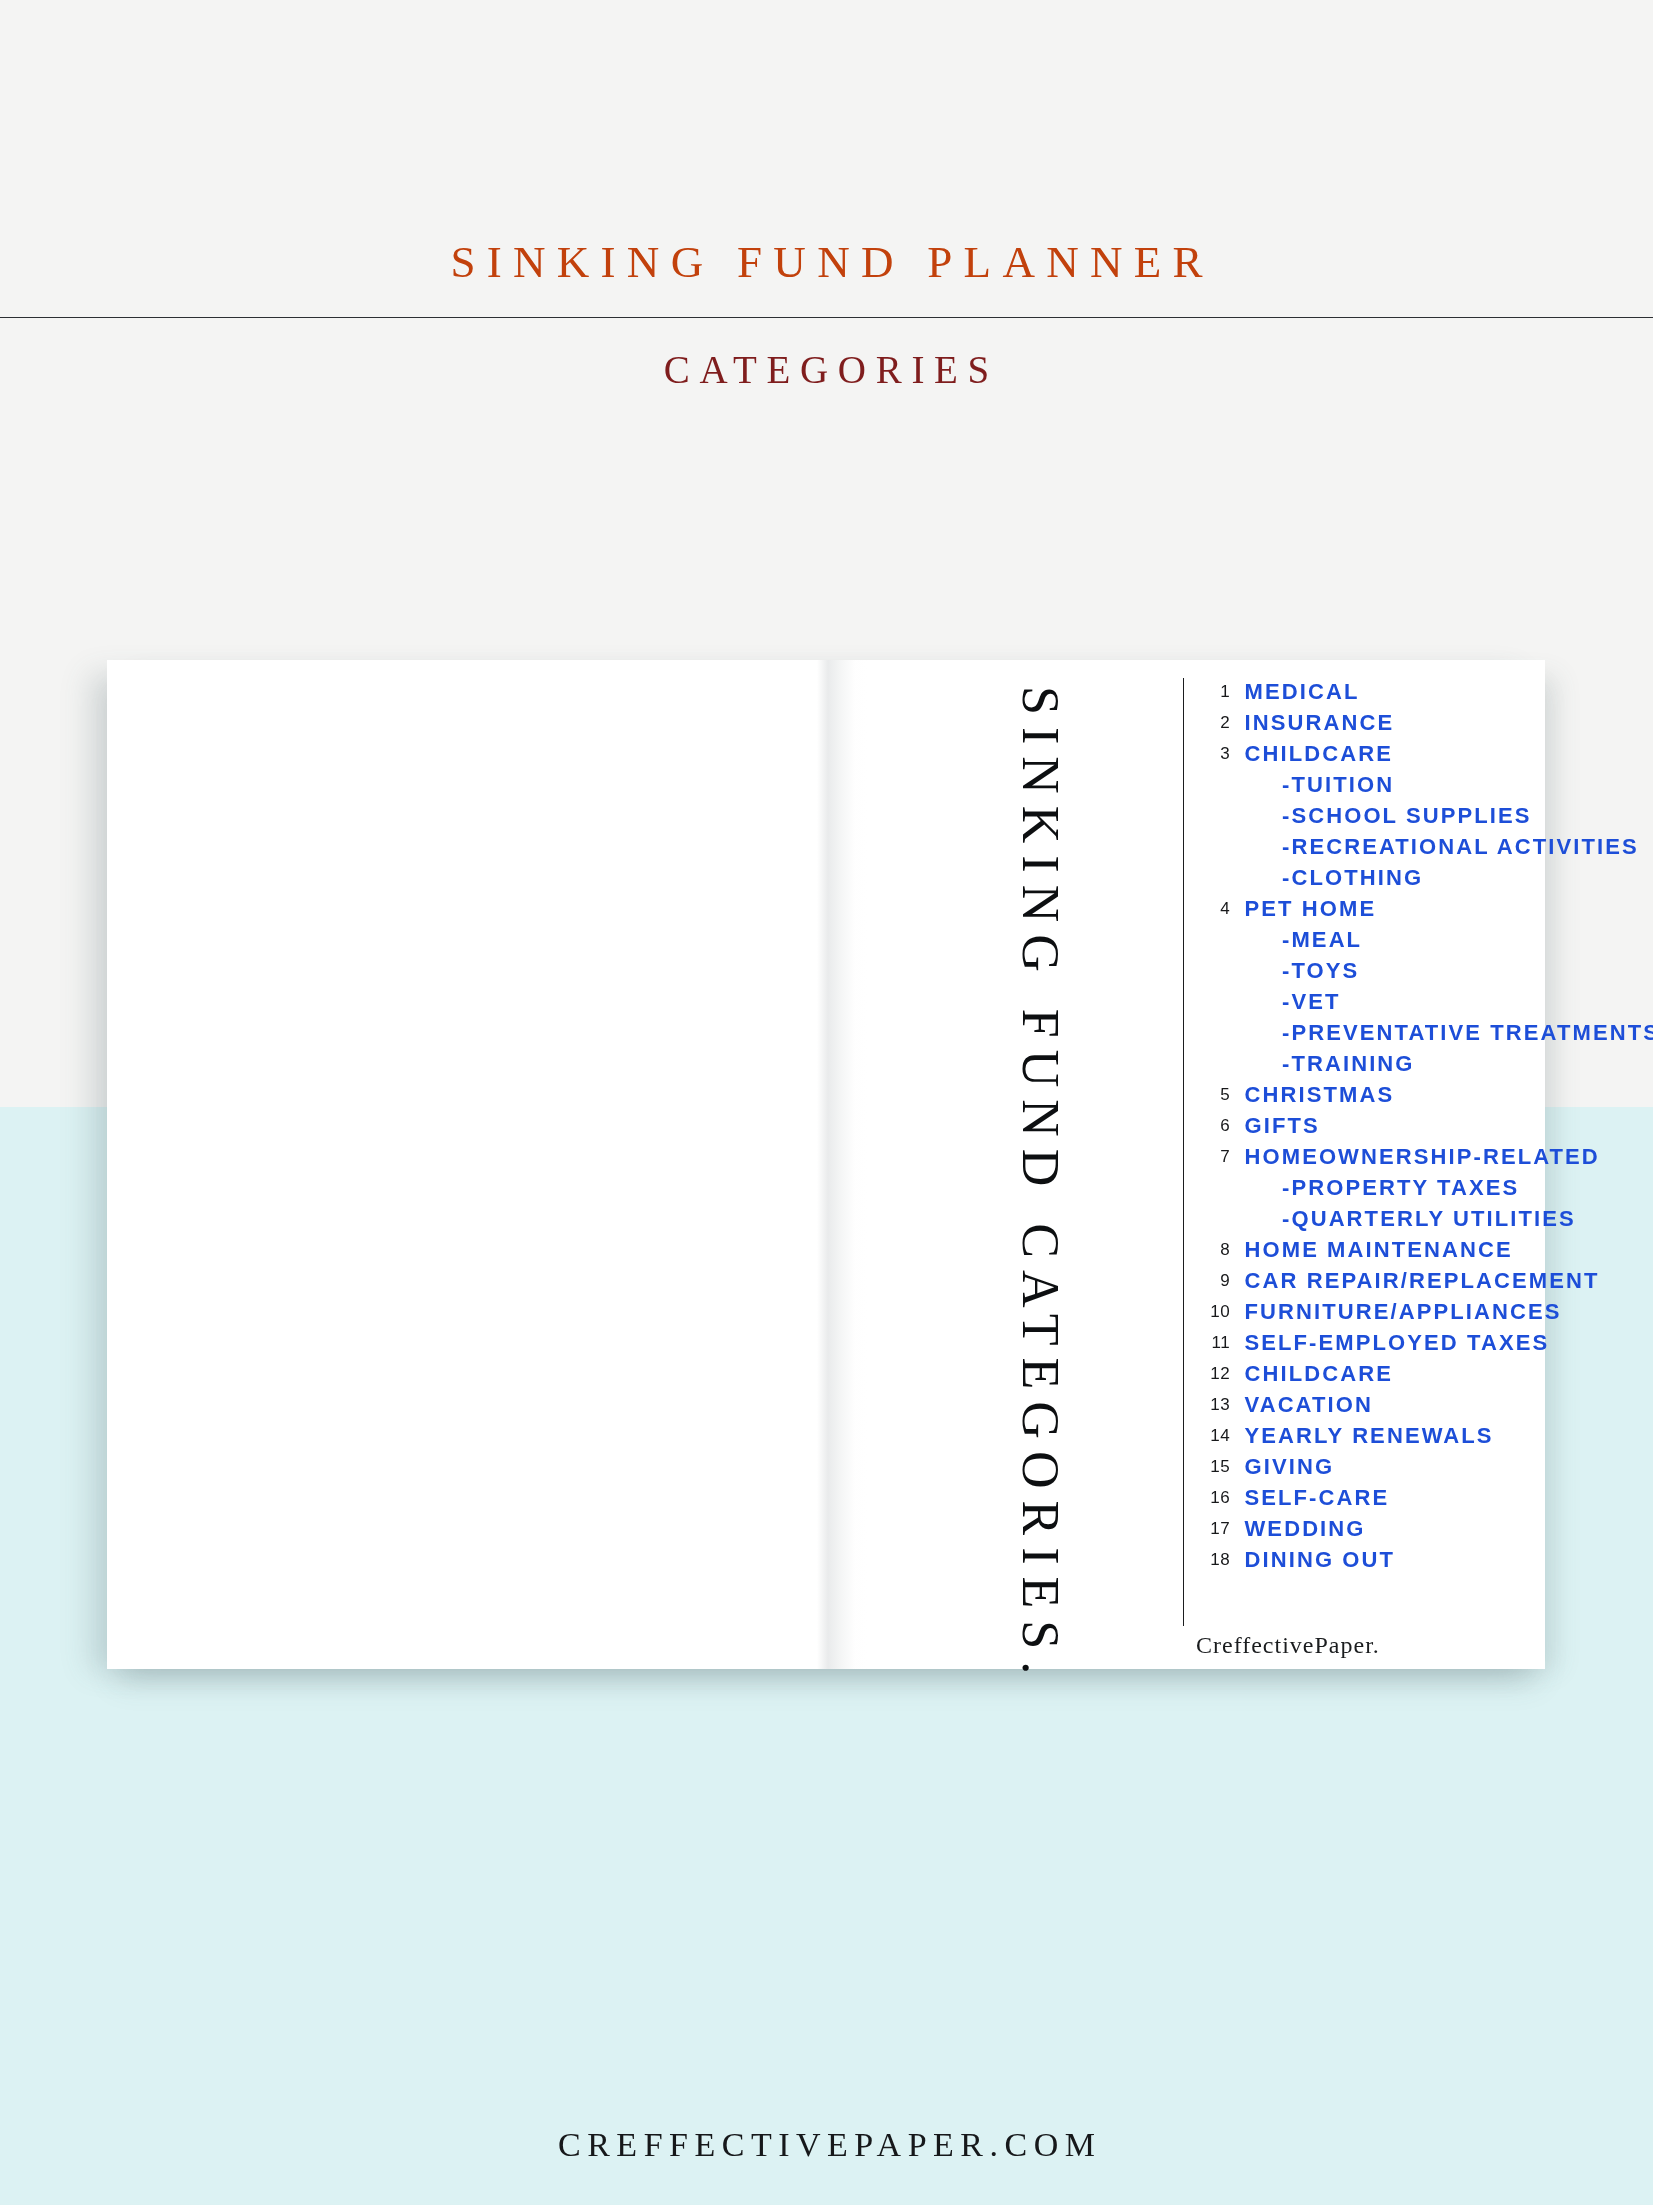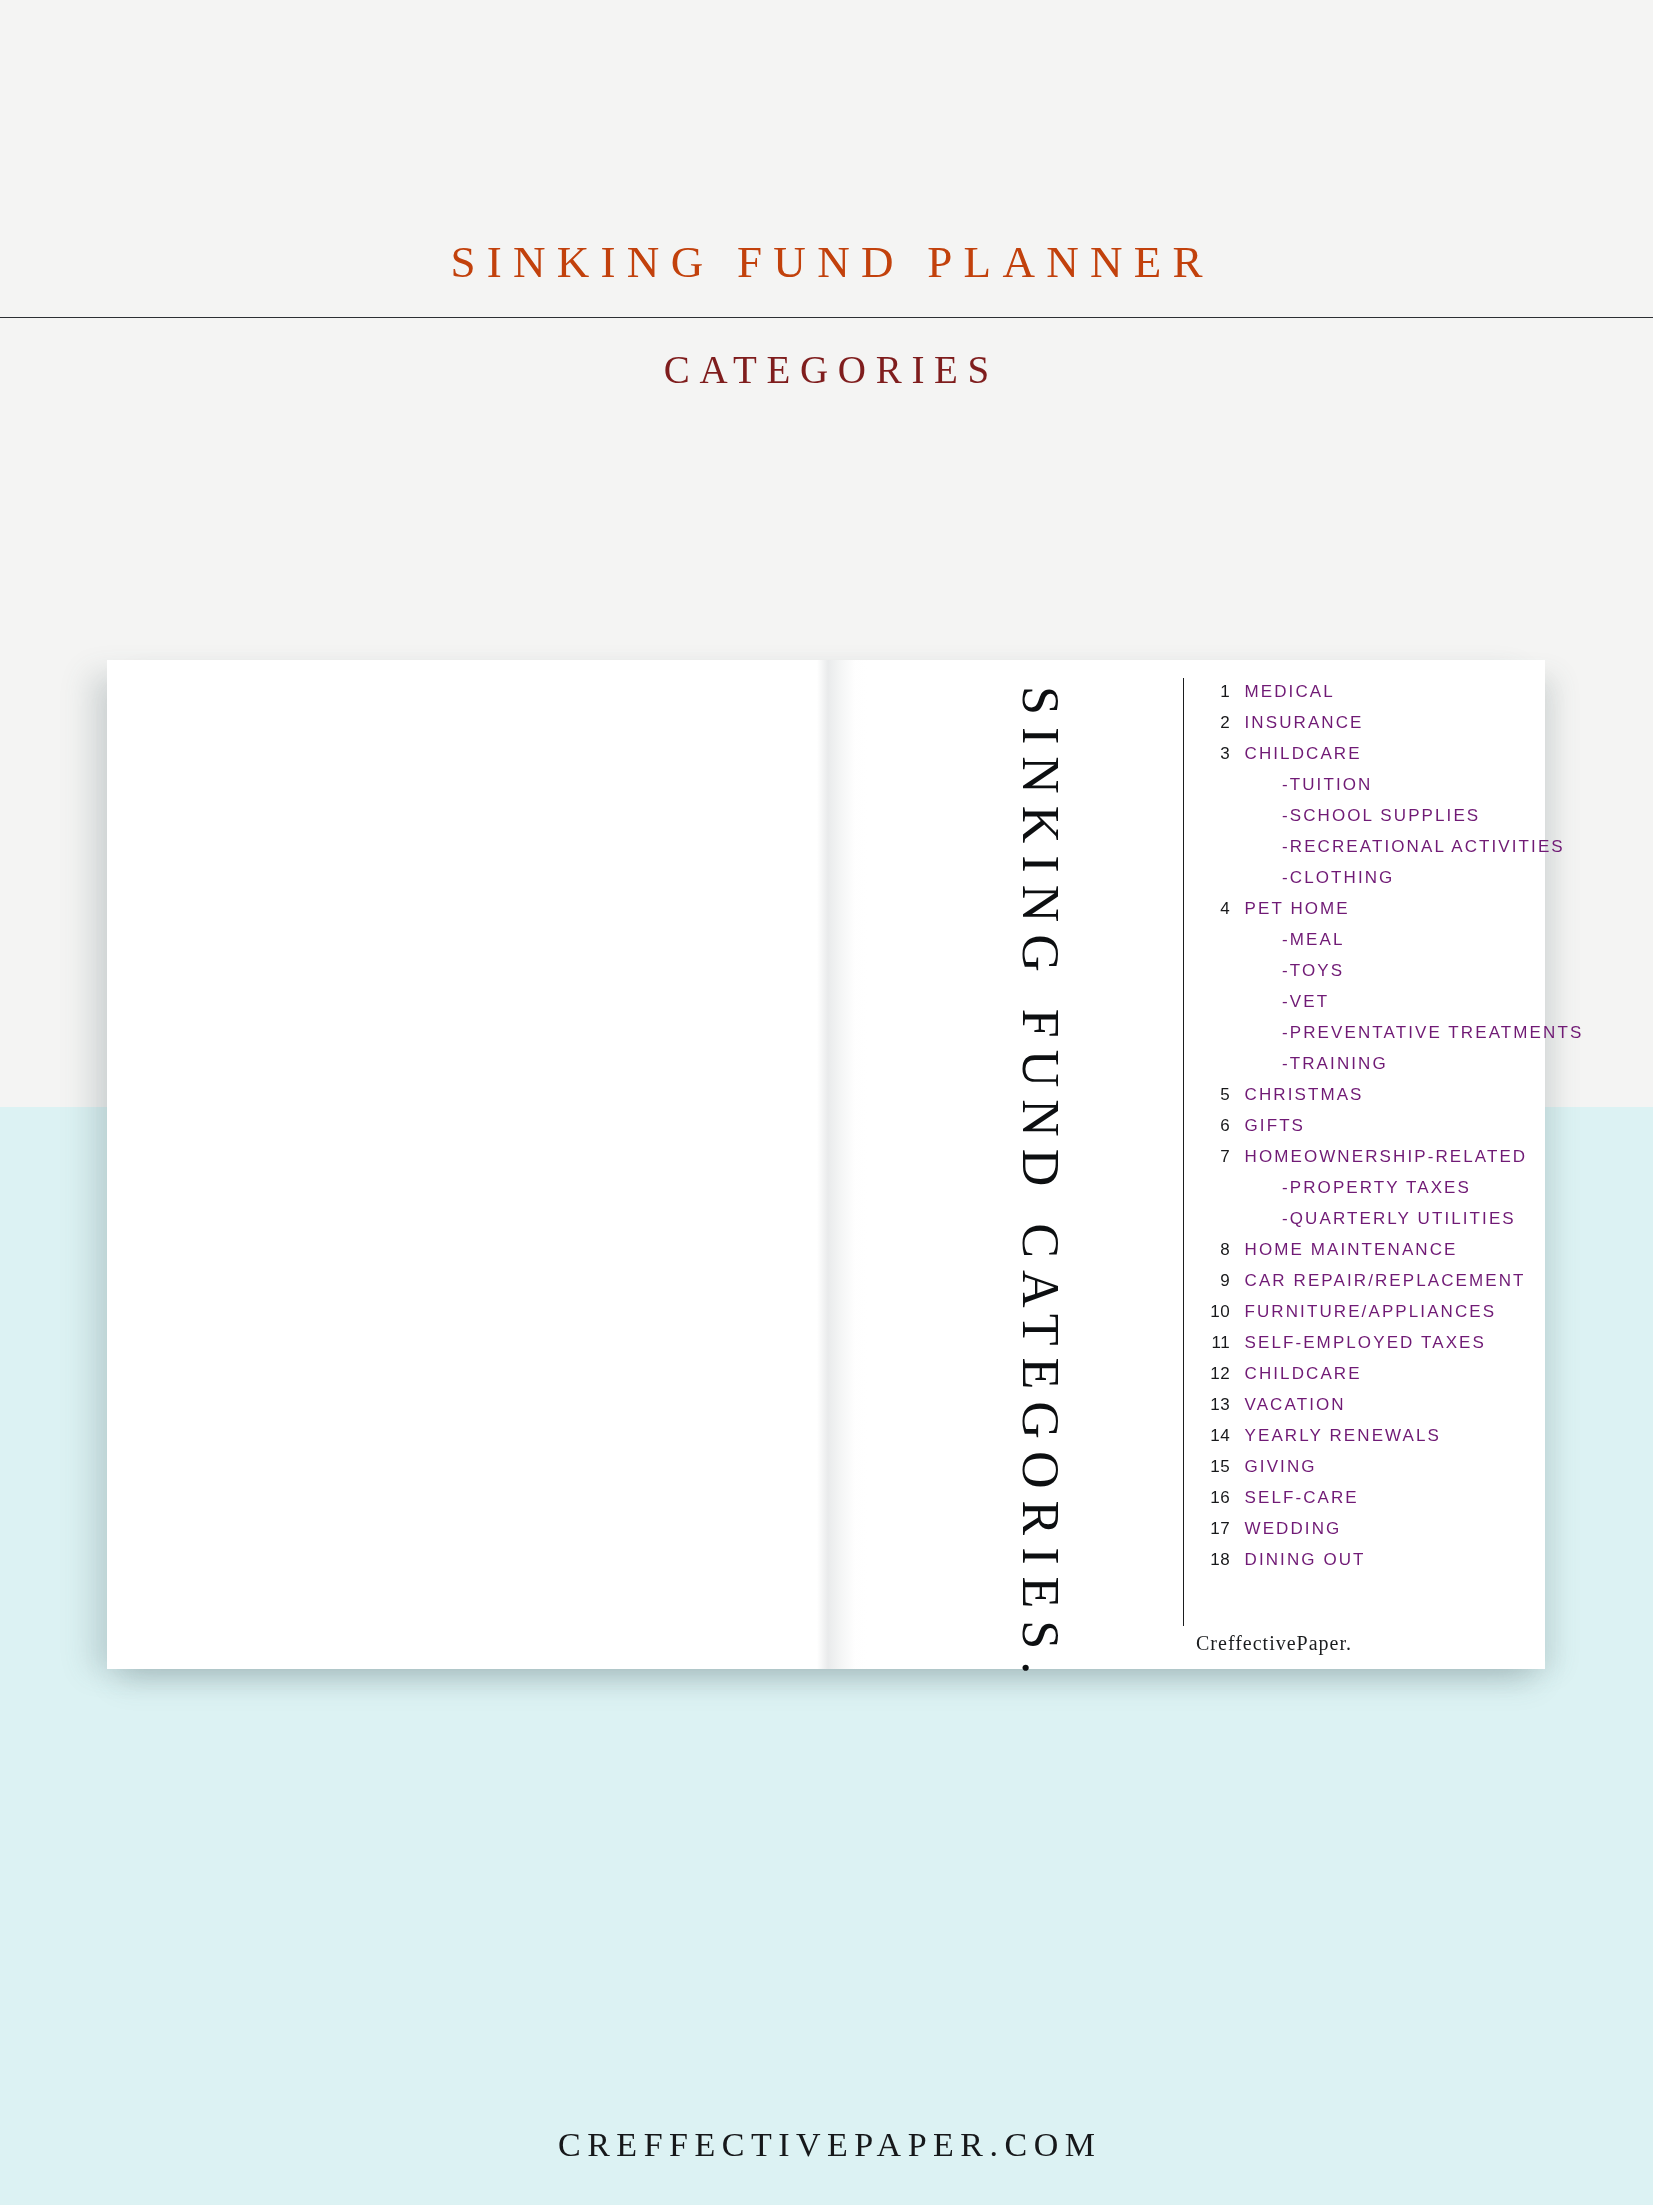--- a/index.html
+++ b/index.html
@@ -156,41 +156,41 @@
     flex: 0 0 34px;
     text-align: right;
     font-size: 17px;
     line-height: 17px;
     letter-spacing: 0.4px;
     color: #18191b;
     font-weight: 400;
   }
   .cat-label {
     margin-left: 14.5px;
-    font-size: 17px;
+    font-size: 22px;
     line-height: 17px;
     letter-spacing: 2.1px;
-    color: #701a75;
-    font-weight: 400;
+    color: #1d4ed8;
+    font-weight: 700;
   }
   .cat-row.sub .cat-num {
     visibility: hidden;
   }
   .cat-row.sub .cat-label {
     margin-left: 52px;
     letter-spacing: 2.1px;
   }
 
   
   .brand-mark {
     position: absolute;
     left: 1196px;
     top: 1632px;
     font-family: "Liberation Serif", serif;
-    font-size: 20px;
+    font-size: 24px;
     letter-spacing: 1px;
     color: #1b1d1f;
     white-space: nowrap;
   }
 
   
   .footer-url {
     position: absolute;
     left: 0;
     top: 2126px;

